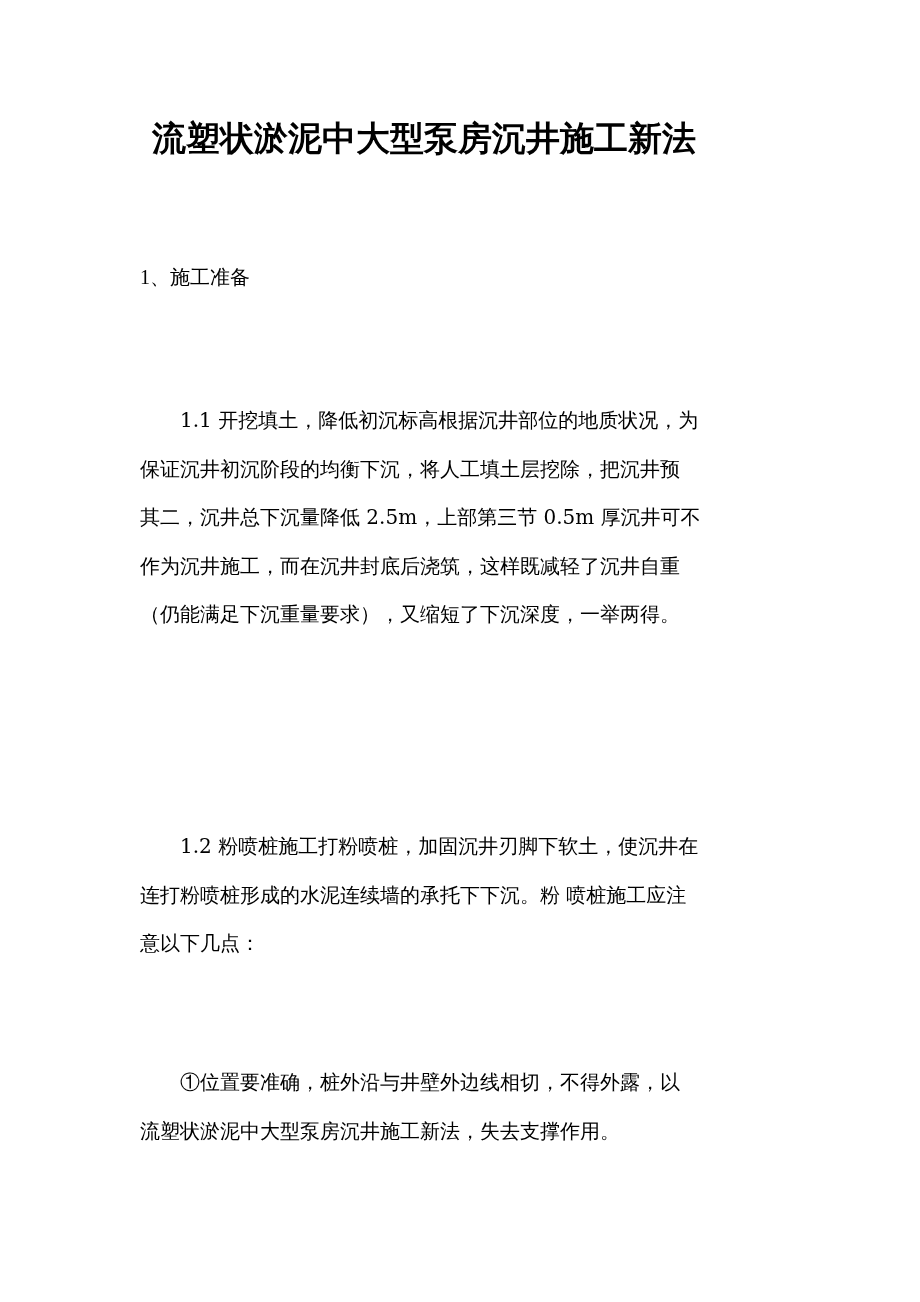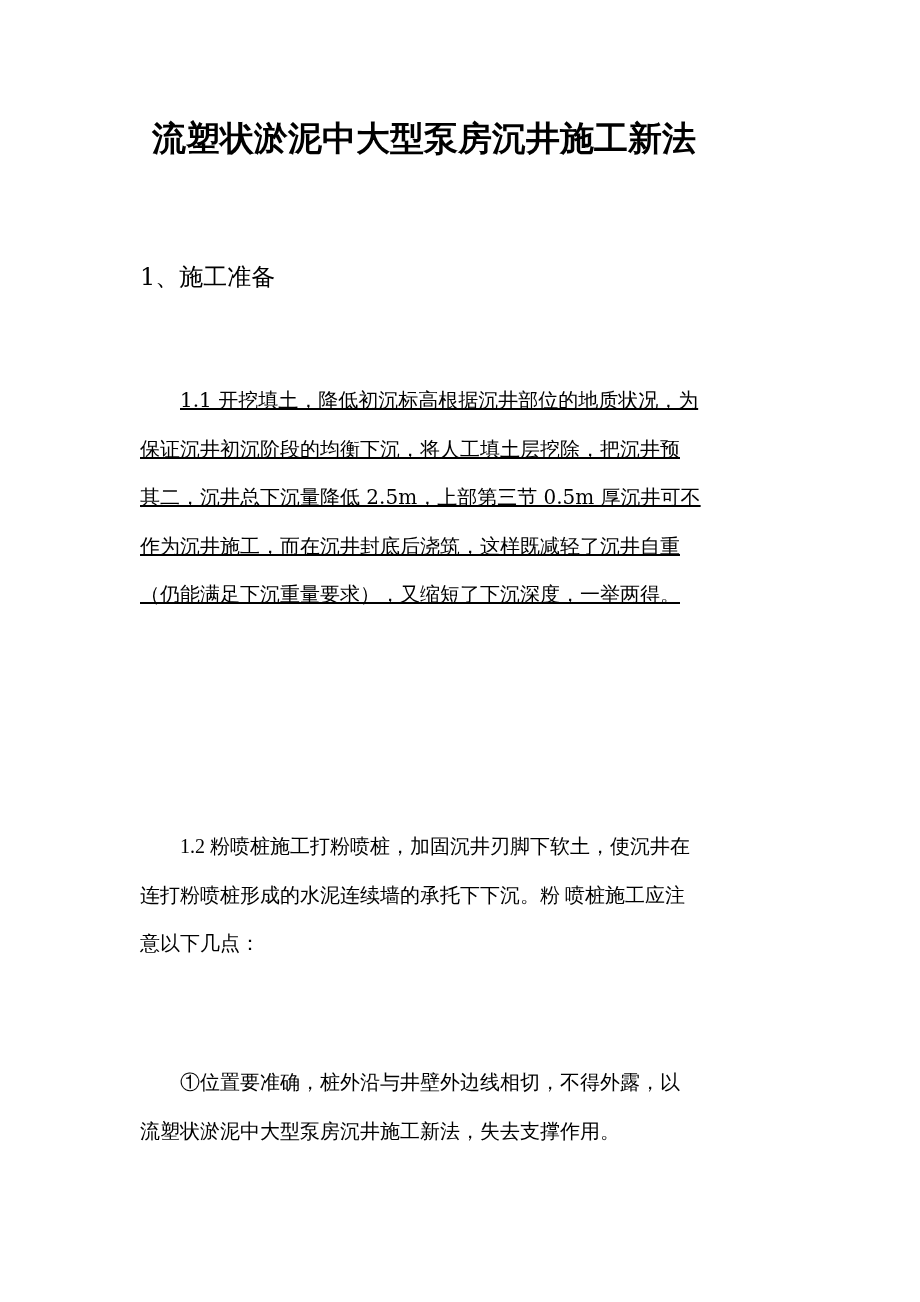--- a/index.html
+++ b/index.html
@@ -1,27 +1,27 @@
 <!DOCTYPE html>
 <html><head>
   <meta charset="utf-8">
   <style>
     html, body { margin: 0; padding: 0; background: #ffffff; }
     body { width: 920px; height: 1302px; position: relative; overflow: hidden;
       font-family: "DejaVu Serif", "Liberation Serif", serif; color: #000; }
     .title { position: absolute; left: 0; width: 848px; top: 112px; text-align: center;
       font-size: 34px; font-weight: bold; line-height: 52px; letter-spacing: 0px; }
-    .heading { position: absolute; left: 140px; top: 262px; font-size: 24px; line-height: 30px; }
+    .heading { position: absolute; left: 140px; top: 262px; font-size: 20px; line-height: 30px; font-family: Liberation Serif, serif; }
     .para { position: absolute; left: 140px; width: 640px; font-size: 20px; line-height: 48.5px;
       text-align: justify; text-indent: 40px; }
     .para .line { display: block; white-space: nowrap; }
     .para .line.first { text-indent: 40px; }
     .para .line.rest { text-indent: 0; }
-    #p1 { top: 376px; text-indent: 0; text-decoration: underline; }
-    #p2 { top: 822px; text-indent: 0; font-family: Liberation Serif, serif; }
+    #p1 { top: 396px; text-indent: 0; }
+    #p2 { top: 822px; text-indent: 0; }
     #p3 { top: 1058px; text-indent: 0; }
   </style>
 </head>
 <body>
 
 <div>
   <div class="title">流塑状淤泥中大型泵房沉井施工新法</div>
   <div class="heading">1、施工准备</div>
 
   <div class="para" id="p1">

